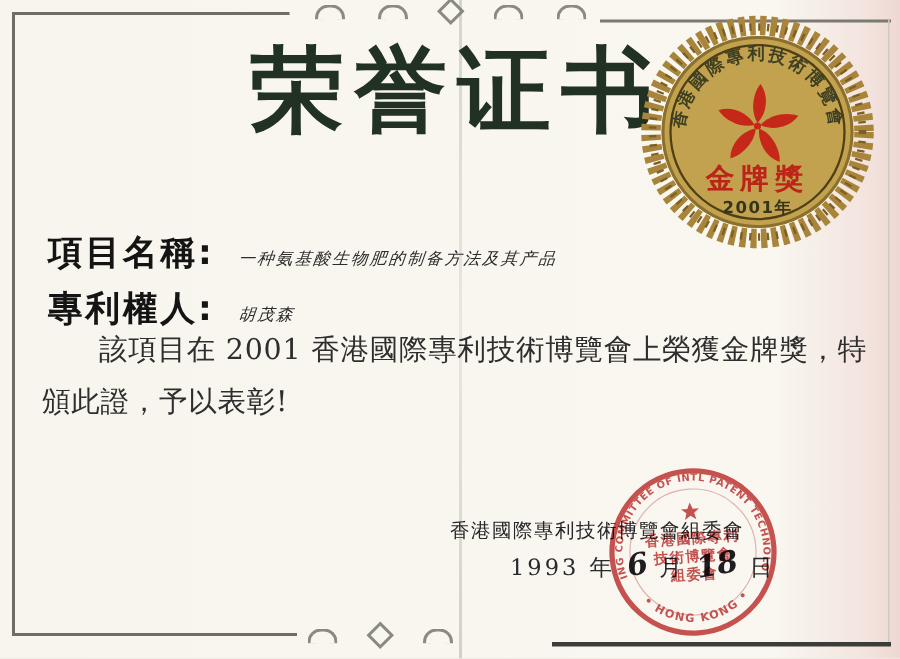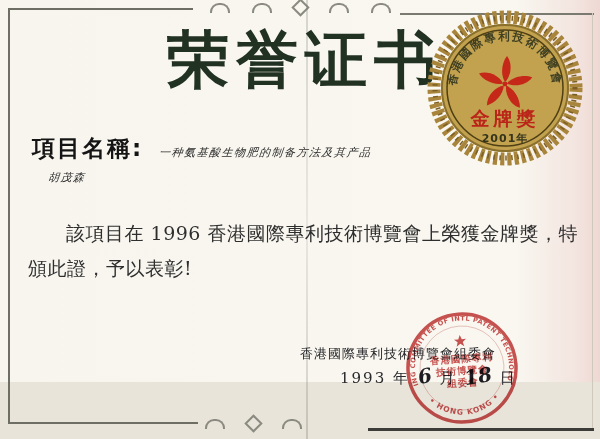--- a/index.html
+++ b/index.html
@@ -2,21 +2,21 @@
 <html><head>
 <meta charset="utf-8">
 <style>
   html,body{margin:0;padding:0;}
   body{
     width:600px;height:439px;overflow:hidden;
     font-family:"DejaVu Serif", serif;
     background:#e8e4da;
   }
   .certificate{
-    position:relative;width:600px;height:382px;
+    position:relative;width:600px;height:439px;
     background:linear-gradient(90deg,#f7f5ed 0%,#f9f7f0 86%,#f3e4df 96%,#eed8d3 100%);
   }
   
   .frame-line{position:absolute;background:#6e6e64;}
   .frame-top-left{left:8px;top:8px;width:185px;height:2px;}
   .frame-top-right{left:400px;top:13px;width:194px;height:2px;background:#7a7a70;}
   .frame-left{left:8px;top:8px;width:2px;height:416px;}
   .frame-bottom-left{left:8px;top:422px;width:190px;height:2px;}
   .frame-bottom-right{left:368px;top:428px;width:226px;height:3px;background:#3c3c38;}
   .frame-right{left:592px;top:13px;width:1px;height:415px;background:#cfc8bd;}
@@ -27,21 +27,21 @@
     border-radius:9px 9px 0 0;background:transparent;}
   .orn-diamond{width:9px;height:9px;border:2px solid #8a8a80;transform:rotate(45deg);}
   
   .fold-line{position:absolute;left:306px;top:0;width:2px;height:439px;
     background:linear-gradient(180deg,rgba(120,120,115,.28),rgba(150,150,145,.16),rgba(120,120,115,.3));}
   
   .title{position:absolute;left:55px;top:18px;width:500px;text-align:center;
     font-size:62px;font-weight:700;letter-spacing:7px;color:#213122;
     font-family:"DejaVu Serif", serif;}
   
-  .field-row{position:absolute;left:32px;display:flex;align-items:baseline;}
+  .field-row{position:absolute;left:32px;display:flex;align-items:baseline;margin-top:20px;}
   .field-row.row-project{top:133px;}
   .field-row.row-patentee{top:170px;}
   .field-label{font-size:23px;font-weight:700;color:#141414;letter-spacing:2px;
     font-family:"DejaVu Sans", sans-serif;}
   .field-value{margin-left:16px;font-size:11px;font-style:italic;color:#2c2c2c;
     letter-spacing:1.5px;transform:skewX(-6deg);}
   
   .body-zh{position:absolute;left:28px;top:216px;width:552px;margin:0;
     font-size:19px;line-height:1.85;color:#2e2e2e;text-indent:2em;letter-spacing:.5px;}
   .body-en{position:absolute;left:28px;top:266px;width:550px;margin:0;
@@ -120,24 +120,25 @@
     </g>
     <text y="37" text-anchor="middle" font-size="19" font-weight="700" fill="#bb2418" letter-spacing="4" font-family="'DejaVu Sans', sans-serif">金牌獎</text>
     <text y="54" text-anchor="middle" font-size="11" font-weight="700" fill="#35351c" letter-spacing="1" font-family="'DejaVu Sans', sans-serif">2001年</text>
   </svg>
 
   <div class="field-row row-project">
     <span class="field-label">項目名稱:</span>
     <span class="field-value">一种氨基酸生物肥的制备方法及其产品</span>
   </div>
   <div class="field-row row-patentee">
+    <span class="field-label">專利權人:</span>
     <span class="field-value">胡茂森</span>
   </div>
 
-  <p class="body-zh">該項目在 1996 香港國際專利技術博覽會上榮獲金牌獎，特頒此證，予以表彰!</p>
+  <p class="body-zh">該項目在 2001 香港國際專利技術博覽會上榮獲金牌獎，特頒此證，予以表彰!</p>
 
   <div class="issuer">香港國際專利技術博覽會組委會</div>
   <div class="date-line">
     <span>1993</span>
     <span>年</span>
     <span class="hand-digit">6</span>
     <span>月</span>
     <span class="hand-digit">18</span>
     <span>日</span>
   </div>

